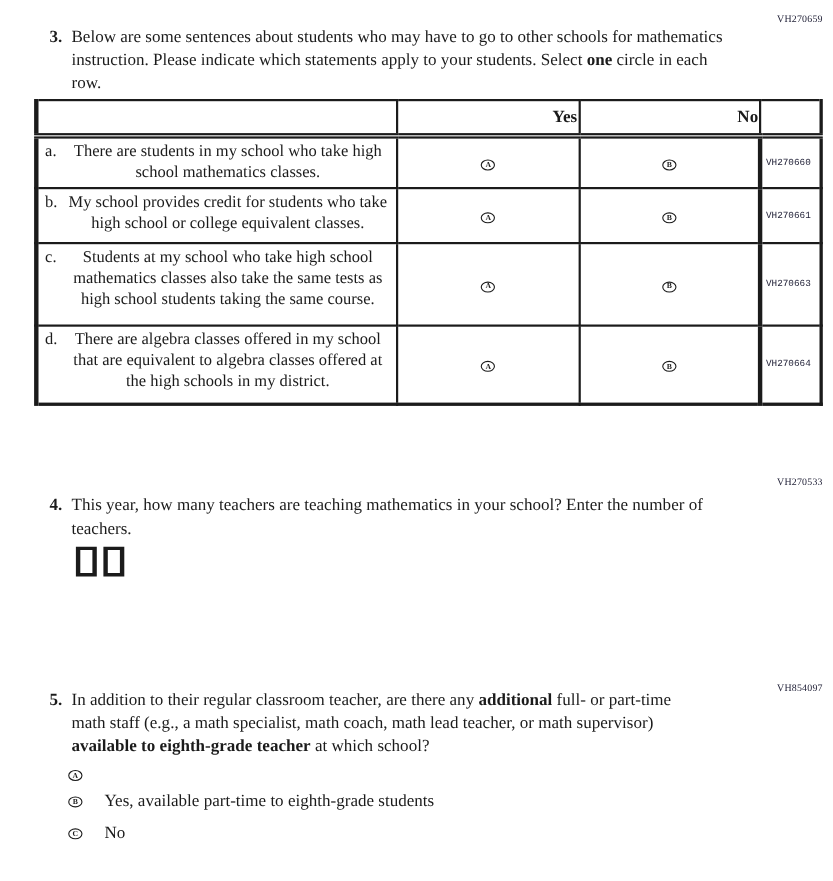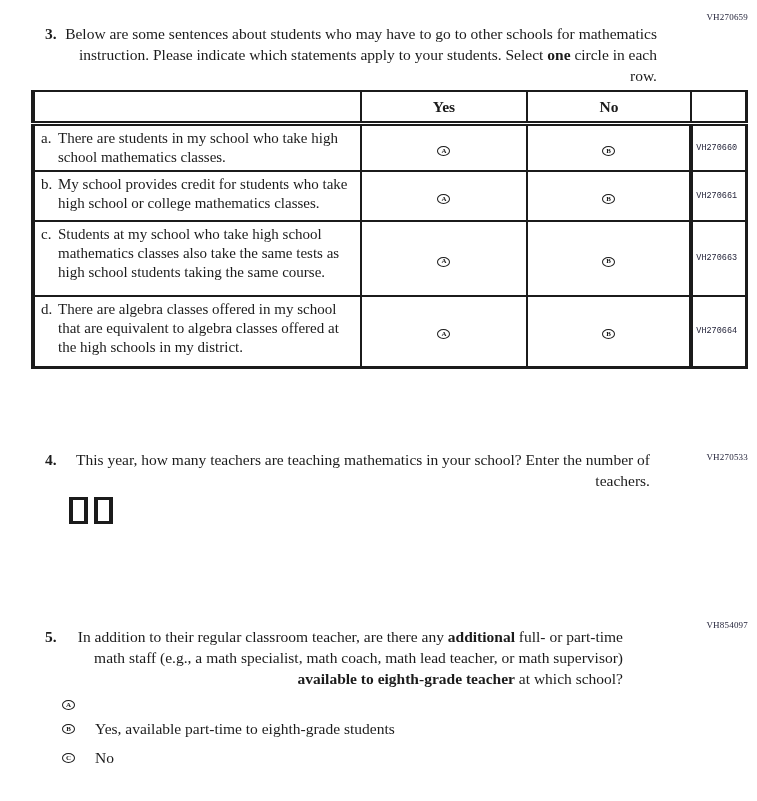--- a/index.html
+++ b/index.html
@@ -18,21 +18,21 @@
     letter-spacing:0.2px;
     color:#24243a;
   }
   .q-block {
     position:absolute;
     display:flex;
     font-size:15.5px;
     line-height:21px;
   }
   .q-num { width:20px; flex-shrink:0; font-weight:bold; }
-  .q-text { flex:1;text-align:right; }
+  .q-text { flex:1; }
   b.inline-bold { font-weight:bold; }
 
   
   table.q3-table {
     position:absolute;
     top:90px; left:31px;
     width:717px;
     border-collapse:collapse;
     table-layout:fixed;
     font-size:15px;
@@ -40,27 +40,27 @@
   }
   table.q3-table, table.q3-table th, table.q3-table td {
     border:2px solid #1b1b1b;
   }
   table.q3-table { border-left-width:4px; border-right-width:3px; border-bottom-width:3px; }
   table.q3-table th {
     font-size:15.5px;
     font-weight:bold;
     height:27px;
     border-bottom:5px double #1b1b1b;
-    text-align:center;
+    text-align:right;
     vertical-align:middle;
   }
   td.stmt-cell { padding:3px 4px 3px 6px; vertical-align:top; }
   .stmt-inner { display:flex; }
   .stmt-letter { width:17px; flex-shrink:0; }
-  .stmt-text { flex:1; }
+  .stmt-text { flex:1;text-align:center; }
   td.bubble-cell { text-align:center; vertical-align:middle; }
   td.vh-cell {
     font-size:8.5px;
     color:#24243a;
     vertical-align:middle;
     padding:0 1px 0 3px;
     border-left-width:4px !important;
     overflow:hidden;
     white-space:nowrap;
     font-family:Liberation Mono, monospace;
@@ -134,21 +134,21 @@
     <td class="bubble-cell">
       <span class="bubble">B</span>
     </td>
     <td class="vh-cell">VH270660</td>
   </tr>
 
   <tr style="height:50px;">
     <td class="stmt-cell">
       <div class="stmt-inner">
         <span class="stmt-letter">b.</span>
-        <span class="stmt-text">My school provides credit for students who take high school or college mathematics classes.</span>
+        <span class="stmt-text">My school provides credit for students who take high school or college equivalent classes.</span>
       </div>
     </td>
     <td class="bubble-cell">
       <span class="bubble">A</span>
     </td>
     <td class="bubble-cell">
       <span class="bubble">B</span>
     </td>
     <td class="vh-cell">VH270661</td>
   </tr>
@@ -180,21 +180,21 @@
       <span class="bubble">A</span>
     </td>
     <td class="bubble-cell">
       <span class="bubble">B</span>
     </td>
     <td class="vh-cell">VH270664</td>
   </tr>
 </tbody>
   </table>
 
-<div class="vh-code" style="top:452px;">VH270533</div>
+<div class="vh-code" style="top:433px;">VH270533</div>
 
 <div class="q-block" style="top:449px; left:45px; width:605px;">
   <span class="q-num">4.</span>
   <span class="q-text">This year, how many teachers are teaching mathematics in your school? Enter the number of teachers.</span>
 </div>
 
 <div class="digit-boxes">
   <div class="digit-box"></div>
   <div class="digit-box"></div>
 </div>

